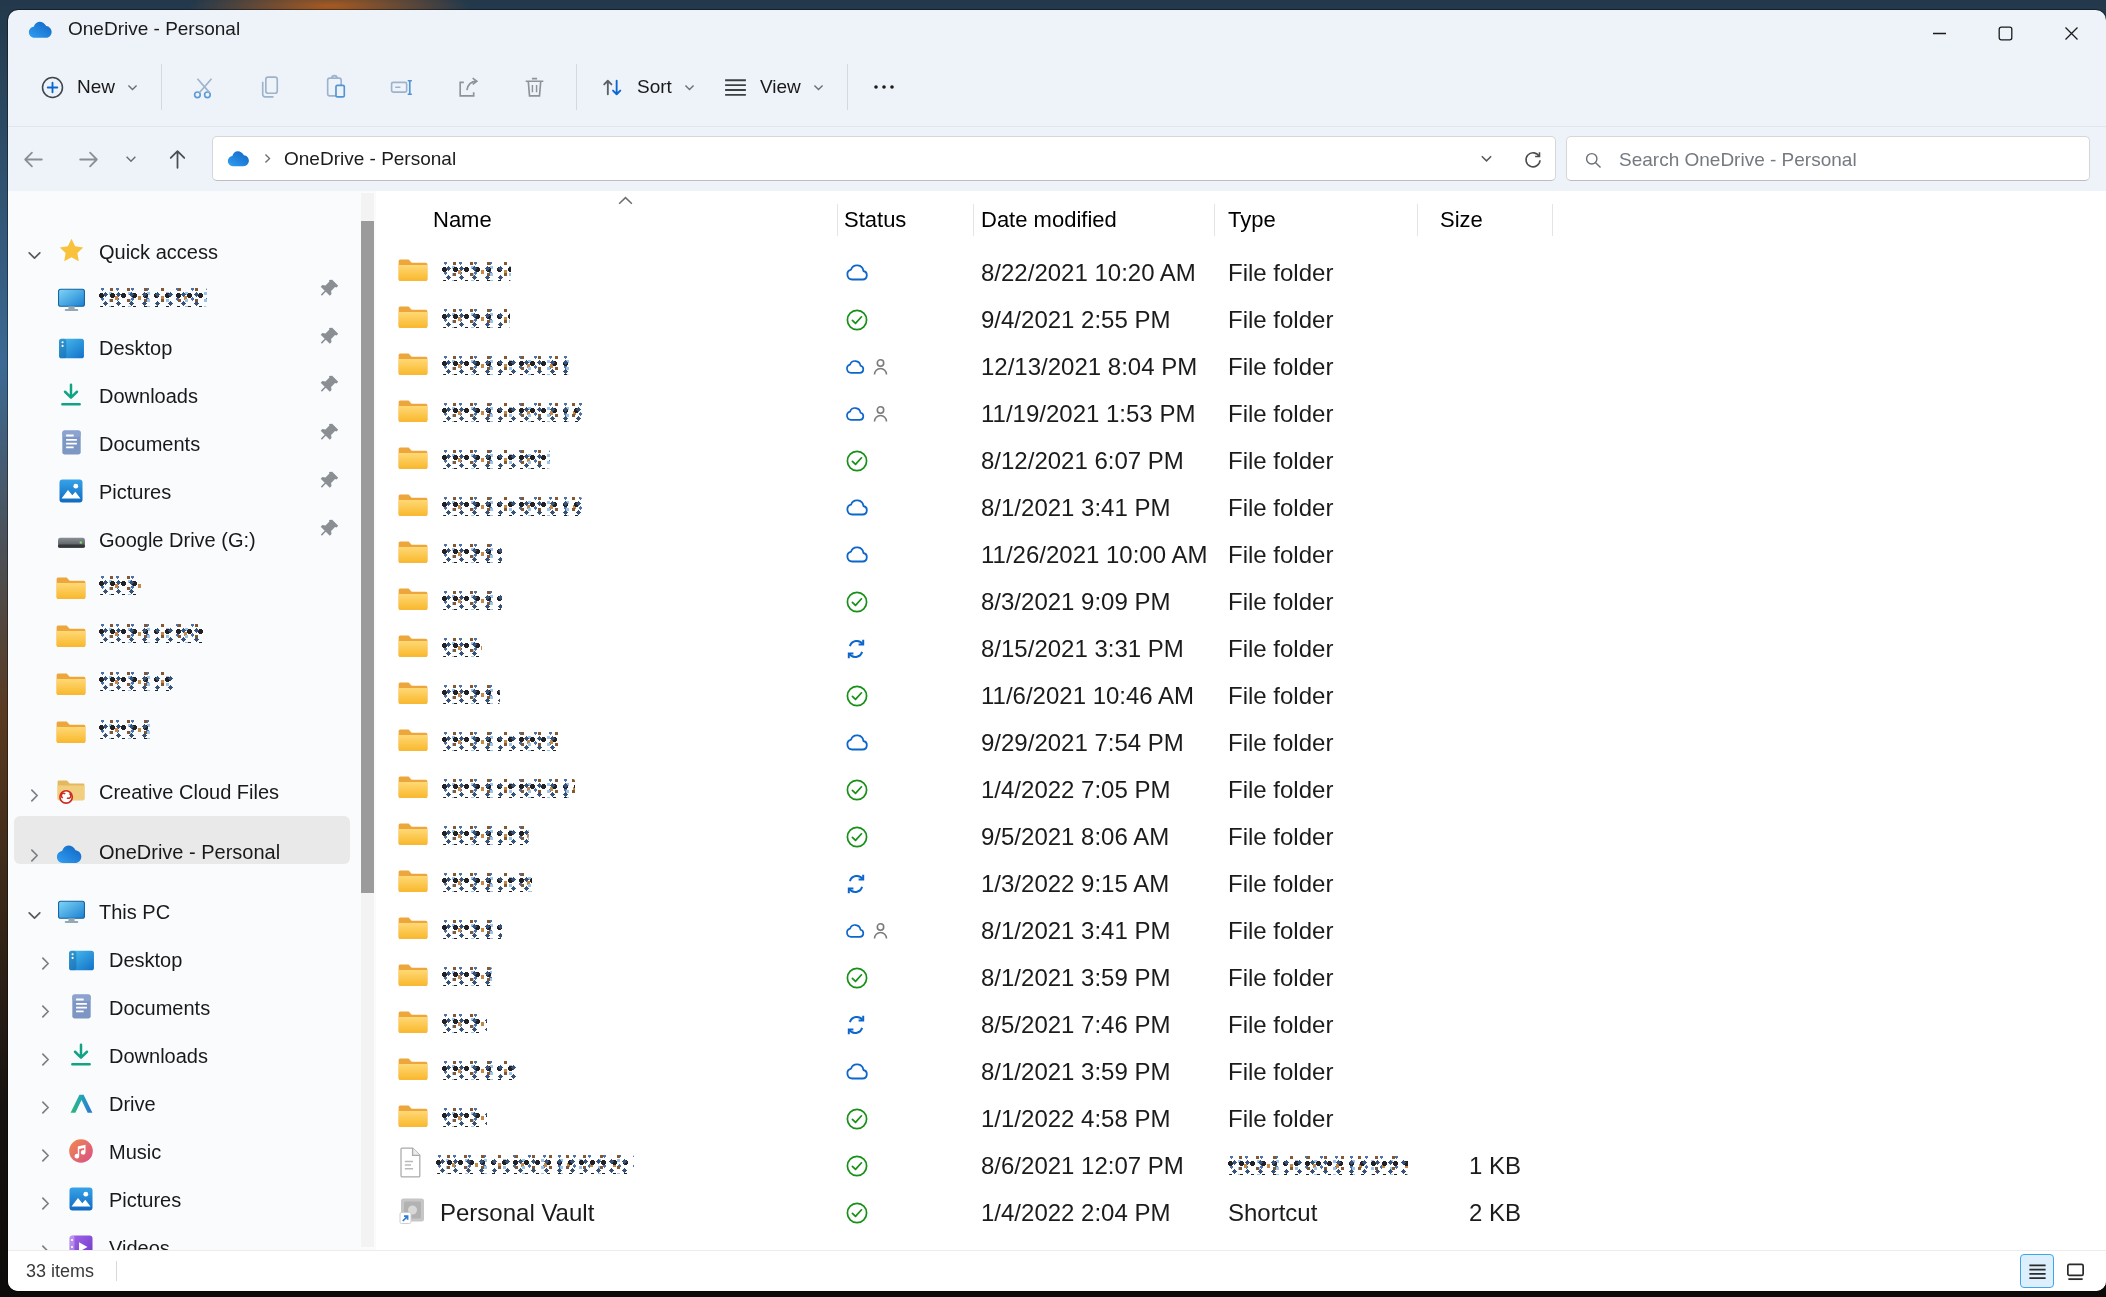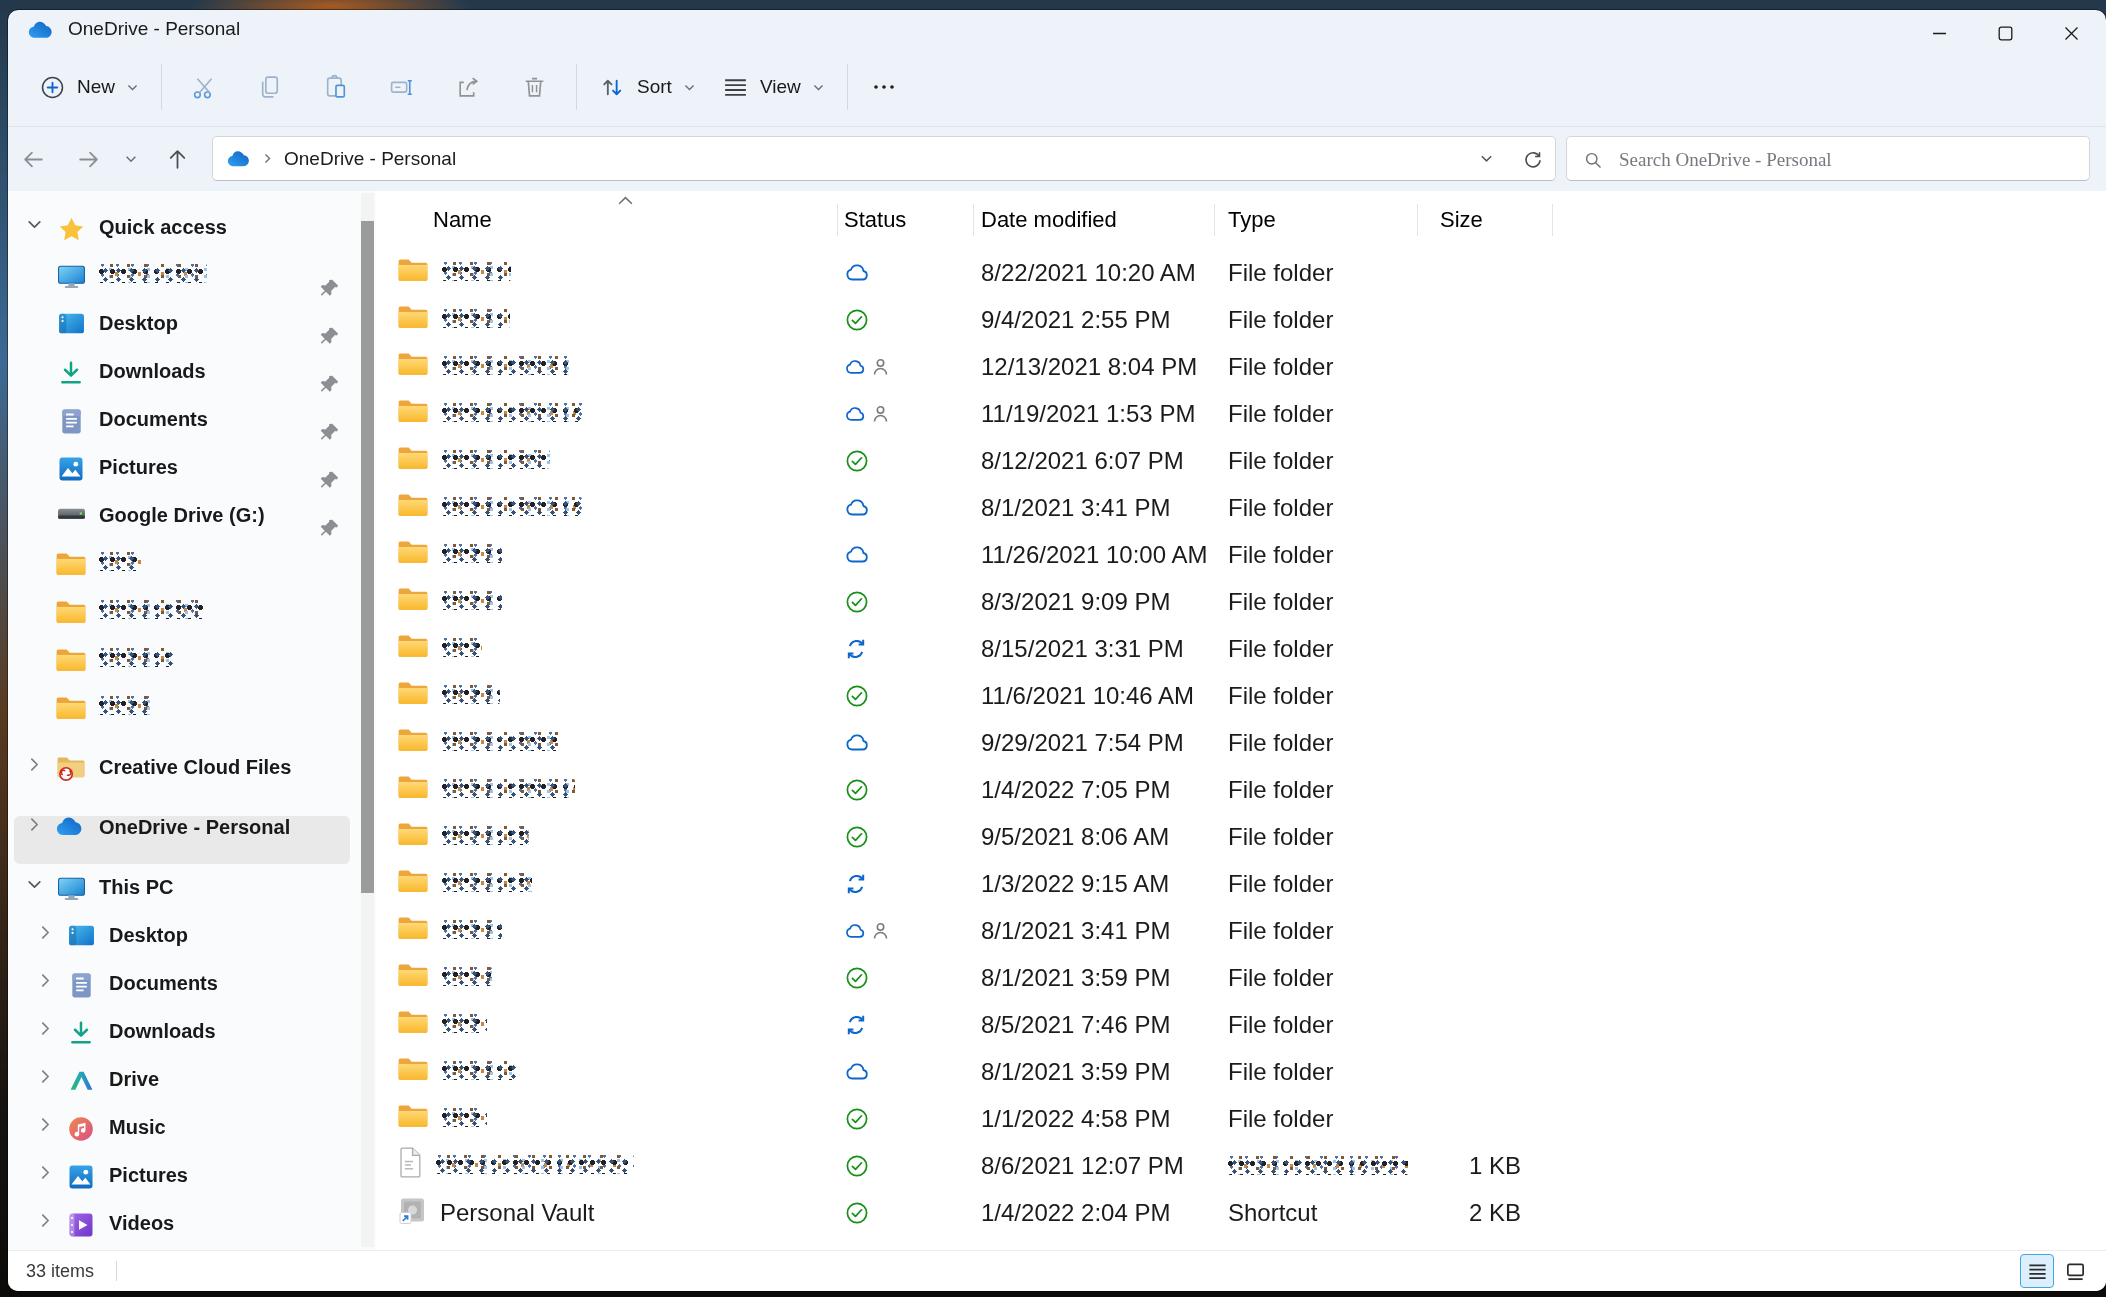--- a/index.html
+++ b/index.html
@@ -18,28 +18,28 @@
   .toolbar{height:78px;display:flex;align-items:center;padding-left:18px;border-bottom:1px solid #e2e6eb;}
   .tbtn{display:flex;align-items:center;gap:11px;height:56px;padding:0 13px;border-radius:6px;font-size:19px;color:#191919;}
   .tbtn.icon-only{width:66px;justify-content:center;padding:0;}
   .tdiv{width:1px;height:46px;background:#d4d9df;margin:0 9px;}
   .chev{display:inline-flex;}
   
   .addressrow{height:64px;position:relative;border-bottom:1px solid #dfe2e6;}
   .nav-btn{position:absolute;top:10px;width:44px;height:44px;display:flex;align-items:center;justify-content:center;border-radius:5px;}
   .abox{position:absolute;top:9px;height:45px;background:#fff;border:1px solid #d6d6d6;border-bottom-color:#bdbdbd;border-radius:5px;display:flex;align-items:center;box-sizing:border-box;}
   .address-box{left:204px;width:1344px;padding:0 12px 0 14px;}
-  .search-box{left:1558px;width:524px;padding:2px 12px 0 16px;font-family:Liberation Serif, serif;}
+  .search-box{left:1558px;width:524px;padding:2px 12px 0 16px;}
   .crumb-txt{font-size:19px;color:#1b1b1b;margin-left:10px;}
   .spacer{flex:1;}
   .ph{font-size:19px;color:#757a80;margin-left:16px;}
   
   .content{position:absolute;top:181px;left:0;right:0;bottom:40px;display:flex;background:#fff;}
   .sidebar{width:368px;position:relative;background:#f9fbfd;padding-top:25px;box-sizing:border-box;}
-  .side-row{height:48px;display:flex;align-items:flex-start;position:relative;margin:0 26px 0 6px;border-radius:6px;font-size:20px;color:#191919;font-weight:bold;}
+  .side-row{height:48px;display:flex;align-items:flex-end;position:relative;margin:0 26px 0 6px;border-radius:6px;font-size:20px;color:#191919;}
   .side-row.selected{background:#e9e9e9;}
   .side-row.gap{margin-top:12px;}
   .side-row .sc{width:20px;margin-left:10px;display:flex;justify-content:center;}
   .side-row.pc-child .sc{margin-left:22px;width:18px;}
   .side-row .sic{width:30px;display:flex;justify-content:center;margin-left:12px;}
   .side-row.no-chev .sic{margin-left:42px;}
   .side-row .slbl{margin-left:13px;white-space:nowrap;}
   .pin{position:absolute;right:10px;top:14px;}
   .sscroll{position:absolute;right:2px;top:2px;bottom:4px;width:13px;background:#f3f3f3;}
   .sthumb{position:absolute;left:0;width:13px;top:28px;height:672px;background:#9b9b9b;}

